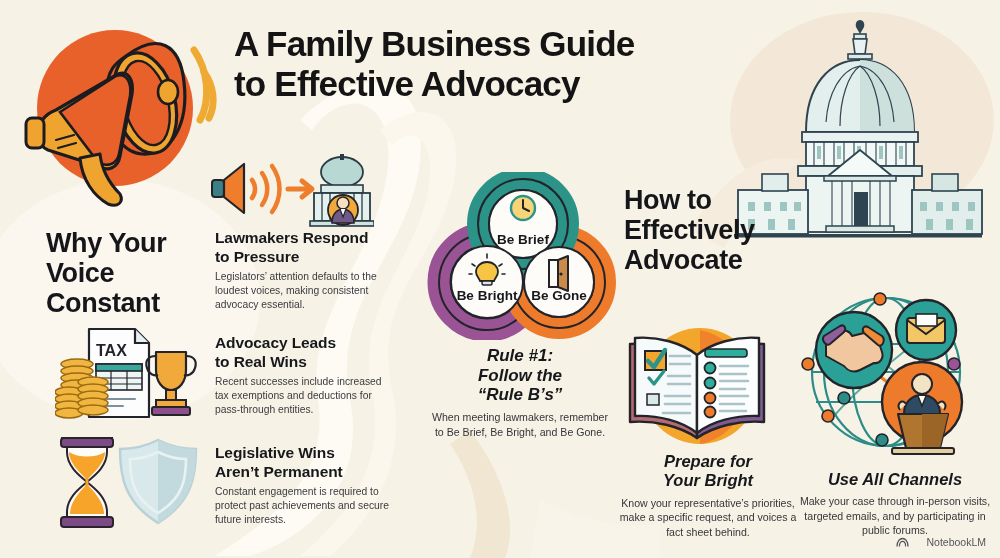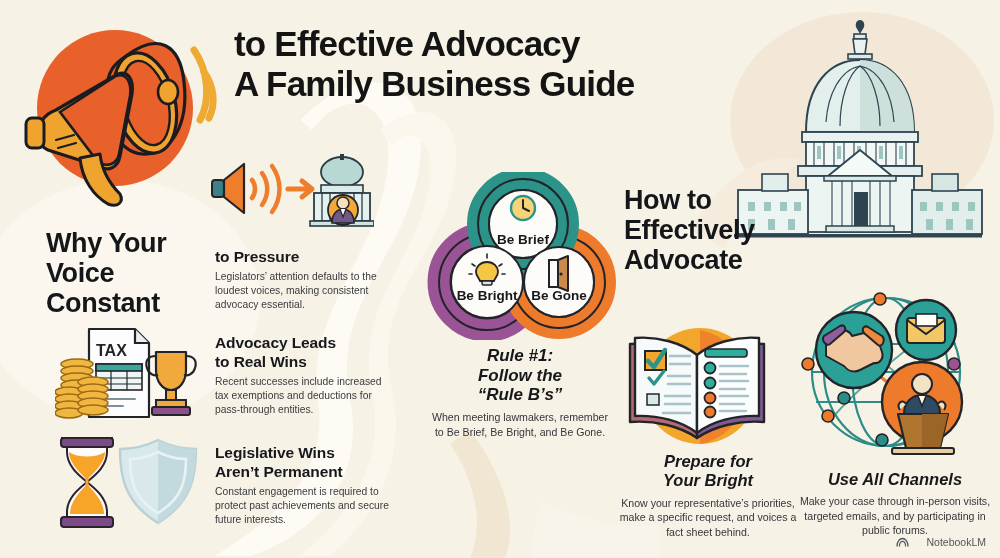--- a/index.html
+++ b/index.html
@@ -187,21 +187,21 @@
     </g>
     <rect x="104" y="71" width="64" height="5" fill="#cfe3e0" stroke="#2a3b44" stroke-width="1.6"></rect>
     <circle cx="137" cy="60" r="15" fill="#f0a93a" stroke="#23242a" stroke-width="1.8"></circle>
     <circle cx="137" cy="53" r="6" fill="#f4e0c0" stroke="#23242a" stroke-width="1.5"></circle>
     <path d="M126 73 C126 63, 132 59, 137 59 C142 59, 148 63, 148 73 Z" fill="#6f5a8a" stroke="#23242a" stroke-width="1.6"></path>
     <path d="M134 59 L137 67 L140 59" fill="#fdfdfd" stroke="#23242a" stroke-width="1.2"></path>
   </svg>
 
   <div class="item" id="p1" style="left:215px;top:229px;width:180px;">
     <h3>
-      <br>
+      <span>Lawmakers Respond</span><br>
       <span>to Pressure</span>
     </h3>
     <p>Legislators’ attention defaults to the loudest voices, making consistent advocacy essential.</p>
   </div>
 
   <div class="item" id="p2" style="left:215px;top:334px;width:180px;">
     <h3>
       <span>Advocacy Leads</span><br>
       <span>to Real Wins</span>
     </h3>
@@ -210,22 +210,22 @@
 
   <div class="item" id="p3" style="left:215px;top:444px;width:180px;">
     <h3>
       <span>Legislative Wins</span><br>
       <span>Aren’t Permanent</span>
     </h3>
     <p>Constant engagement is required to protect past achievements and secure future interests.</p>
   </div>
 
   <div class="title">
+    <div>A Family Business Guide</div>
     <div>to Effective Advocacy</div>
-    <div>A Family Business Guide</div>
   </div>
 
   <svg class="ill" style="left:425px;top:172px;" width="196" height="168" viewBox="0 0 196 168">
 
     <g>
       <circle cx="62" cy="110" r="48" fill="none" stroke="#9a5496" stroke-width="23"></circle>
       <circle cx="62" cy="110" r="48" fill="none" stroke="#23242a" stroke-width="2"></circle>
       <circle cx="62" cy="110" r="36.5" fill="none" stroke="#23242a" stroke-width="2"></circle>
       <path d="M95 76 C104 86, 104 100, 96 108 C86 100, 86 86, 95 76 Z" fill="#9a5496" stroke="#23242a" stroke-width="2"></path>
     </g>

